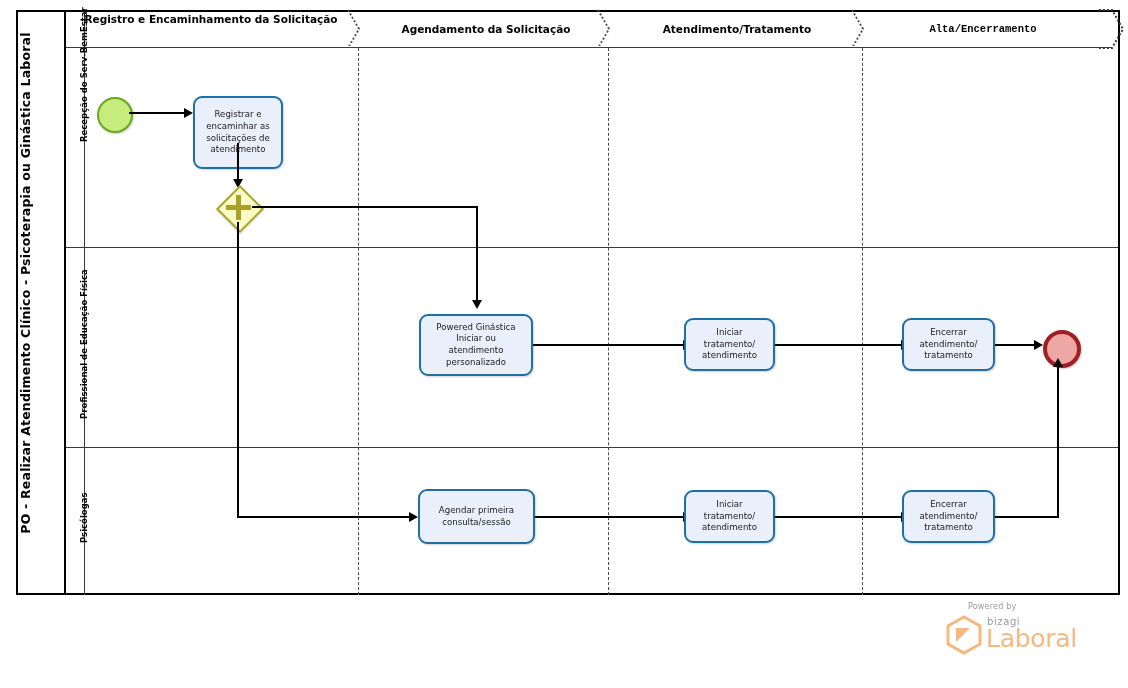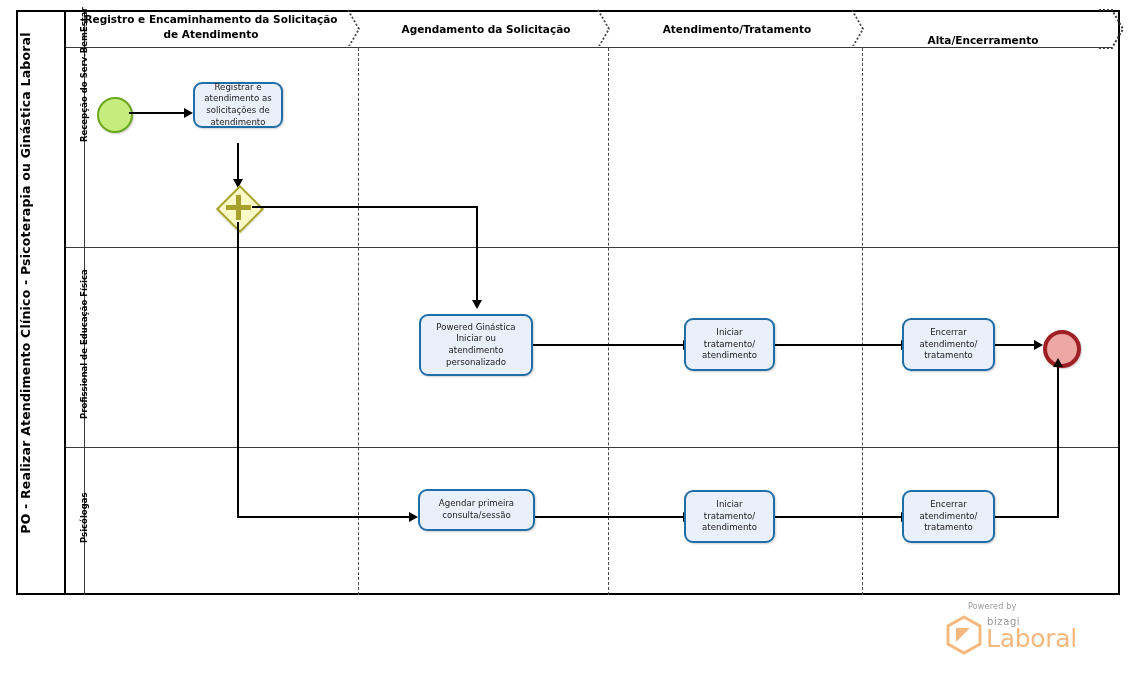--- a/index.html
+++ b/index.html
@@ -107,42 +107,41 @@
   </svg>
   <div class="phase-dash" style="left:608px;top:48px;height:547px;"></div>
 
   <svg class="phase-sep" style="left:851px;top:8px;">
     <polyline points="1,2 12,21 1,40" fill="none" stroke="#4a4a4a" stroke-width="1.8" stroke-dasharray="2,2"></polyline>
   </svg>
   <div class="phase-dash" style="left:862px;top:48px;height:547px;"></div>
 
   <div class="phase-title" style="left:72px;top:12px;width:278px;">
     <div>Registro e Encaminhamento da     Solicitação</div>
-    <div>de Atendimento</div>
   </div>
   <div class="phase-title" style="left:616px;top:22px;width:242px;">Atendimento/Tratamento</div>
   <div class="phase-title" style="left:366px;top:22px;width:240px;">Agendamento da Solicitação</div>
-  <div class="phase-title" style="left:870px;top:33px;width:226px;">Alta/Encerramento</div>
+  <div class="phase-title" style="left:870px;top:22px;width:226px;font-family:Liberation Mono, monospace;">Alta/Encerramento</div>
 
   <div class="lane-sep" style="top:247px;"></div>
   <div class="lane-sep" style="top:447px;"></div>
 
   <div class="lane-label" style="left:79px;top:142px;transform:rotate(-90deg);">Recepção do Serv-BemEstar</div>
   <div class="lane-label" style="left:79px;top:419px;transform:rotate(-90deg);">Profissional de Educação Física</div>
   <div class="lane-label" style="left:79px;top:543px;transform:rotate(-90deg);">Psicólogas</div>
 
   <div class="start-event" style="left:97px;top:97px;"></div>
 
   <div class="conn conn-h" style="left:129px;top:112px;width:56px;"></div>
   <div class="arrow arrow-r" style="left:184px;top:108px;"></div>
 
-  <div class="task" style="left:193px;top:82px;width:90px;height:46px;">
+  <div class="task" style="left:193px;top:96px;width:90px;height:73px;">
     <div>
       <span>Registrar e</span>
-      <span>atendimento as</span>
+      <span>encaminhar as</span>
       <span>solicitações de</span>
       <span>atendimento</span>
     </div>
   </div>
 
   <div class="conn conn-v" style="left:237px;top:143px;height:42px;"></div>
   <div class="arrow arrow-d" style="left:233px;top:179px;"></div>
 
   <div class="gateway" style="left:217px;top:186px;">
     <div class="diamond"></div>
@@ -187,21 +186,21 @@
       <span>atendimento/</span>
       <span>tratamento</span>
     </div>
   </div>
 
   <div class="conn conn-h" style="left:995px;top:344px;width:44px;"></div>
   <div class="arrow arrow-r" style="left:1034px;top:340px;"></div>
 
   <div class="end-event" style="left:1043px;top:330px;"></div>
 
-  <div class="task" style="left:418px;top:489px;width:117px;height:42px;">
+  <div class="task" style="left:418px;top:489px;width:117px;height:55px;">
     <div>
       <span>Agendar primeira</span>
       <span>consulta/sessão</span>
     </div>
   </div>
 
   <div class="conn conn-h" style="left:535px;top:516px;width:153px;"></div>
   <div class="arrow arrow-r" style="left:683px;top:512px;"></div>
 
   <div class="task" style="left:684px;top:490px;width:91px;height:53px;">

